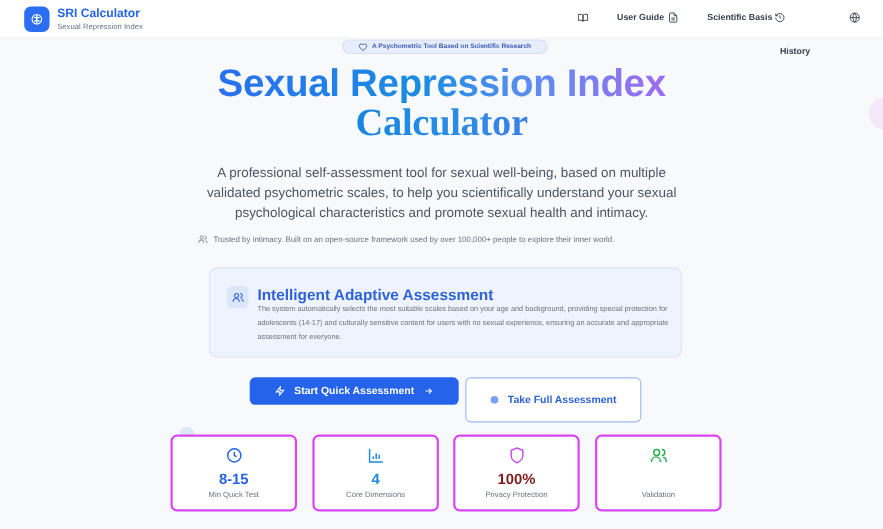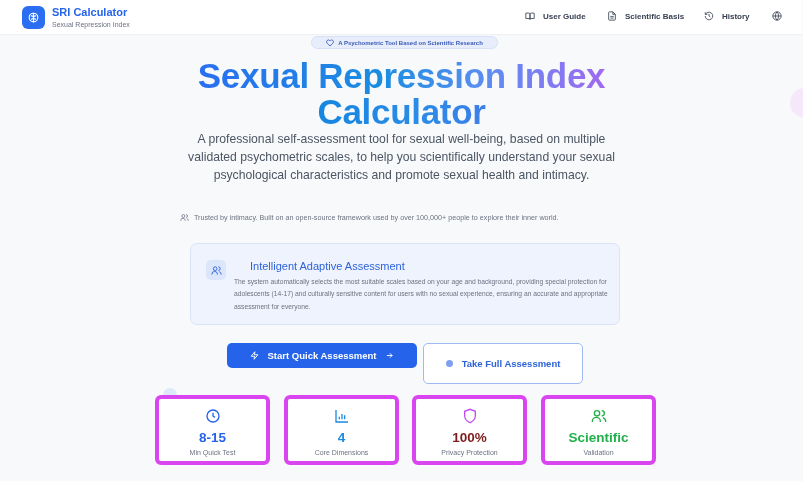--- a/index.html
+++ b/index.html
@@ -27,76 +27,76 @@
     position: absolute; left: 22px; top: 6px; width: 23px; height: 23px;
     border-radius: 6px; background: #2b6ef2;
     display: flex; align-items: center; justify-content: center;
   }
   .brand-title {
     position: absolute; left: 52px; top: 6px; font-size: 11px; font-weight: bold; color: #2563eb;
   }
   .brand-sub {
     position: absolute; left: 52px; top: 21px; font-size: 7px; color: #6b7280;
   }
-  .nav { position: absolute; top: 11px; display: flex; align-items: center; gap: 3px; font-size: 8px; font-weight: bold; color: #374151; }
+  .nav { position: absolute; top: 11px; display: flex; align-items: flex-start; gap: 21px; font-size: 8px; font-weight: bold; color: #374151; }
   .nav svg { width: 10px; height: 10px; }
   .badge {
     position: absolute; left: 311px; top: 36px; height: 13px; width: 187px;
     border-radius: 7px; background: #e7edfb; border: 1px solid #d6e1f8;
     font-size: 6px; font-weight: bold; color: #3b5bb5;
     display: flex; align-items: center; justify-content: center; gap: 4px;
   }
   .hero-title {
     position: absolute; left: 0; top: 58px; width: 803px; text-align: center;
     font-size: 35px; font-weight: bold; line-height: 36px; letter-spacing: -0.3px;
   }
   .hero-title .l1, .hero-title .l2 {
     display: inline-block;
     background: linear-gradient(90deg, #2a6ff0 0%, #1a8de0 45%, #5b8ef0 70%, #a06af0 100%);
     -webkit-background-clip: text; background-clip: text; color: transparent;
   }
   .hero-title .l2 {
     background: linear-gradient(90deg, #1586e0 0%, #2a8ce6 60%, #3d7fe8 100%);
-    -webkit-background-clip: text; background-clip: text; color: transparent;
+    -webkit-background-clip: text; background-clip: text; color: transparent; font-family: Liberation Serif, serif;
   }
   .desc {
-    position: absolute; left: 180px; top: 130px; width: 443px; text-align: center;
+    position: absolute; left: 180px; top: 148px; width: 443px; text-align: center;
     font-size: 12.2px; line-height: 18px; color: #4b5563;
   }
   .trust {
     position: absolute; left: 180px; top: 213px; width: 470px;
     display: flex; align-items: center; gap: 5px; font-size: 7.2px; color: #6b7280;
   }
   .info-card {
     position: absolute; left: 190px; top: 243px; width: 430px; height: 82px;
     border-radius: 7px; background: #eff3fd; border: 1px solid #dbe4f7;
   }
   .info-icon {
     position: absolute; left: 15px; top: 16px; width: 20px; height: 20px; border-radius: 5px;
     background: #dce6fa; display: flex; align-items: center; justify-content: center;
   }
-  .info-title { position: absolute; left: 43px; top: 16px; font-size: 11px; font-weight: normal; color: #2d63d8; margin-left: 16px; }
+  .info-title { position: absolute; left: 43px; top: 16px; font-size: 14px; font-weight: bold; color: #2d63d8; }
   .info-text { position: absolute; left: 43px; top: 32px; width: 380px; font-size: 6.7px; line-height: 12.4px; color: #6b7280; }
   .btn-primary {
     position: absolute; left: 227px; top: 343px; width: 190px; height: 25px;
     border-radius: 5px; background: #2563eb; color: #ffffff;
     display: flex; align-items: center; justify-content: center; gap: 9px;
     font-size: 9.5px; font-weight: bold; border: none; text-align: right;
   }
   .btn-secondary {
     position: absolute; left: 423px; top: 343px; width: 160px; height: 41px;
     border-radius: 5px; background: #ffffff; color: #2d63d8;
     border: 1px solid #9dbaf2;
     display: flex; align-items: center; justify-content: center; gap: 9px;
     font-size: 9.5px; font-weight: bold;
   }
   .dot { width: 7px; height: 7px; border-radius: 50%; background: #7f9ff0; }
   .stat {
     position: absolute; top: 395px; width: 115px; height: 70px;
-    background: #ffffff; border: 4px solid #d946ef; border-radius: 6px; text-align: center;
+    background: #ffffff; border: 2px solid #d946ef; border-radius: 6px; text-align: center;
   }
   .stat .ic { position: absolute; left: 0; top: 9px; width: 100%; display: flex; justify-content: center; }
   .stat .ic svg { width: 16px; height: 16px; }
   .stat .val { position: absolute; left: 0; top: 31px; width: 100%; font-size: 13.5px; font-weight: bold; }
   .stat .lbl { position: absolute; left: 0; top: 50px; width: 100%; font-size: 7px; color: #6b7280; }
 </style>
 </head>
 <body>
 
 <div class="bg-blob-right"></div>
@@ -118,21 +118,21 @@
       </svg>
     <span style="margin-left:5px">User Guide</span>
   </div>
   <div class="nav" style="left:607px;">
     <svg viewBox="0 0 24 24" fill="none" stroke="#374151" stroke-width="2">
         <path d="M14 2H6a2 2 0 0 0-2 2v16a2 2 0 0 0 2 2h12a2 2 0 0 0 2-2V8z"></path>
         <path d="M14 2v6h6M8 13h8M8 17h8"></path>
       </svg>
     <span style="margin-left:5px">Scientific Basis</span>
   </div>
-  <div class="nav" style="left:704px;">
+  <div class="nav" style="left:704px;flex-direction:column;">
     <svg viewBox="0 0 24 24" fill="none" stroke="#374151" stroke-width="2">
         <path d="M3 12a9 9 0 1 0 3-6.7L3 8"></path>
         <path d="M3 3v5h5M12 7v5l3 2"></path>
       </svg>
     <span style="margin-left:5px">History</span>
   </div>
   <div class="nav" style="left:772px;">
     <svg viewBox="0 0 24 24" fill="none" stroke="#374151" stroke-width="2">
         <circle cx="12" cy="12" r="10"></circle>
         <path d="M2 12h20M12 2a15 15 0 0 1 0 20M12 2a15 15 0 0 0 0 20"></path>
@@ -216,15 +216,14 @@
   <div class="val" style="color:#7f1d1d">100%</div>
   <div class="lbl">Privacy Protection</div>
 </div>
 <div class="stat" style="left:541px;">
   <div class="ic">
       <svg viewBox="0 0 24 24" fill="none" stroke="#22b04c" stroke-width="2">
         <circle cx="9" cy="8" r="4"></circle>
         <path d="M2 21v-1a6 6 0 0 1 12 0v1M16 4a4 4 0 0 1 0 8M22 21v-1a6 6 0 0 0-4-5.6"></path>
       </svg>
     </div>
-  <div class="val" style="color:#22b04c">Scientific</div>
   <div class="lbl">Validation</div>
 </div>
 
 </body></html>

